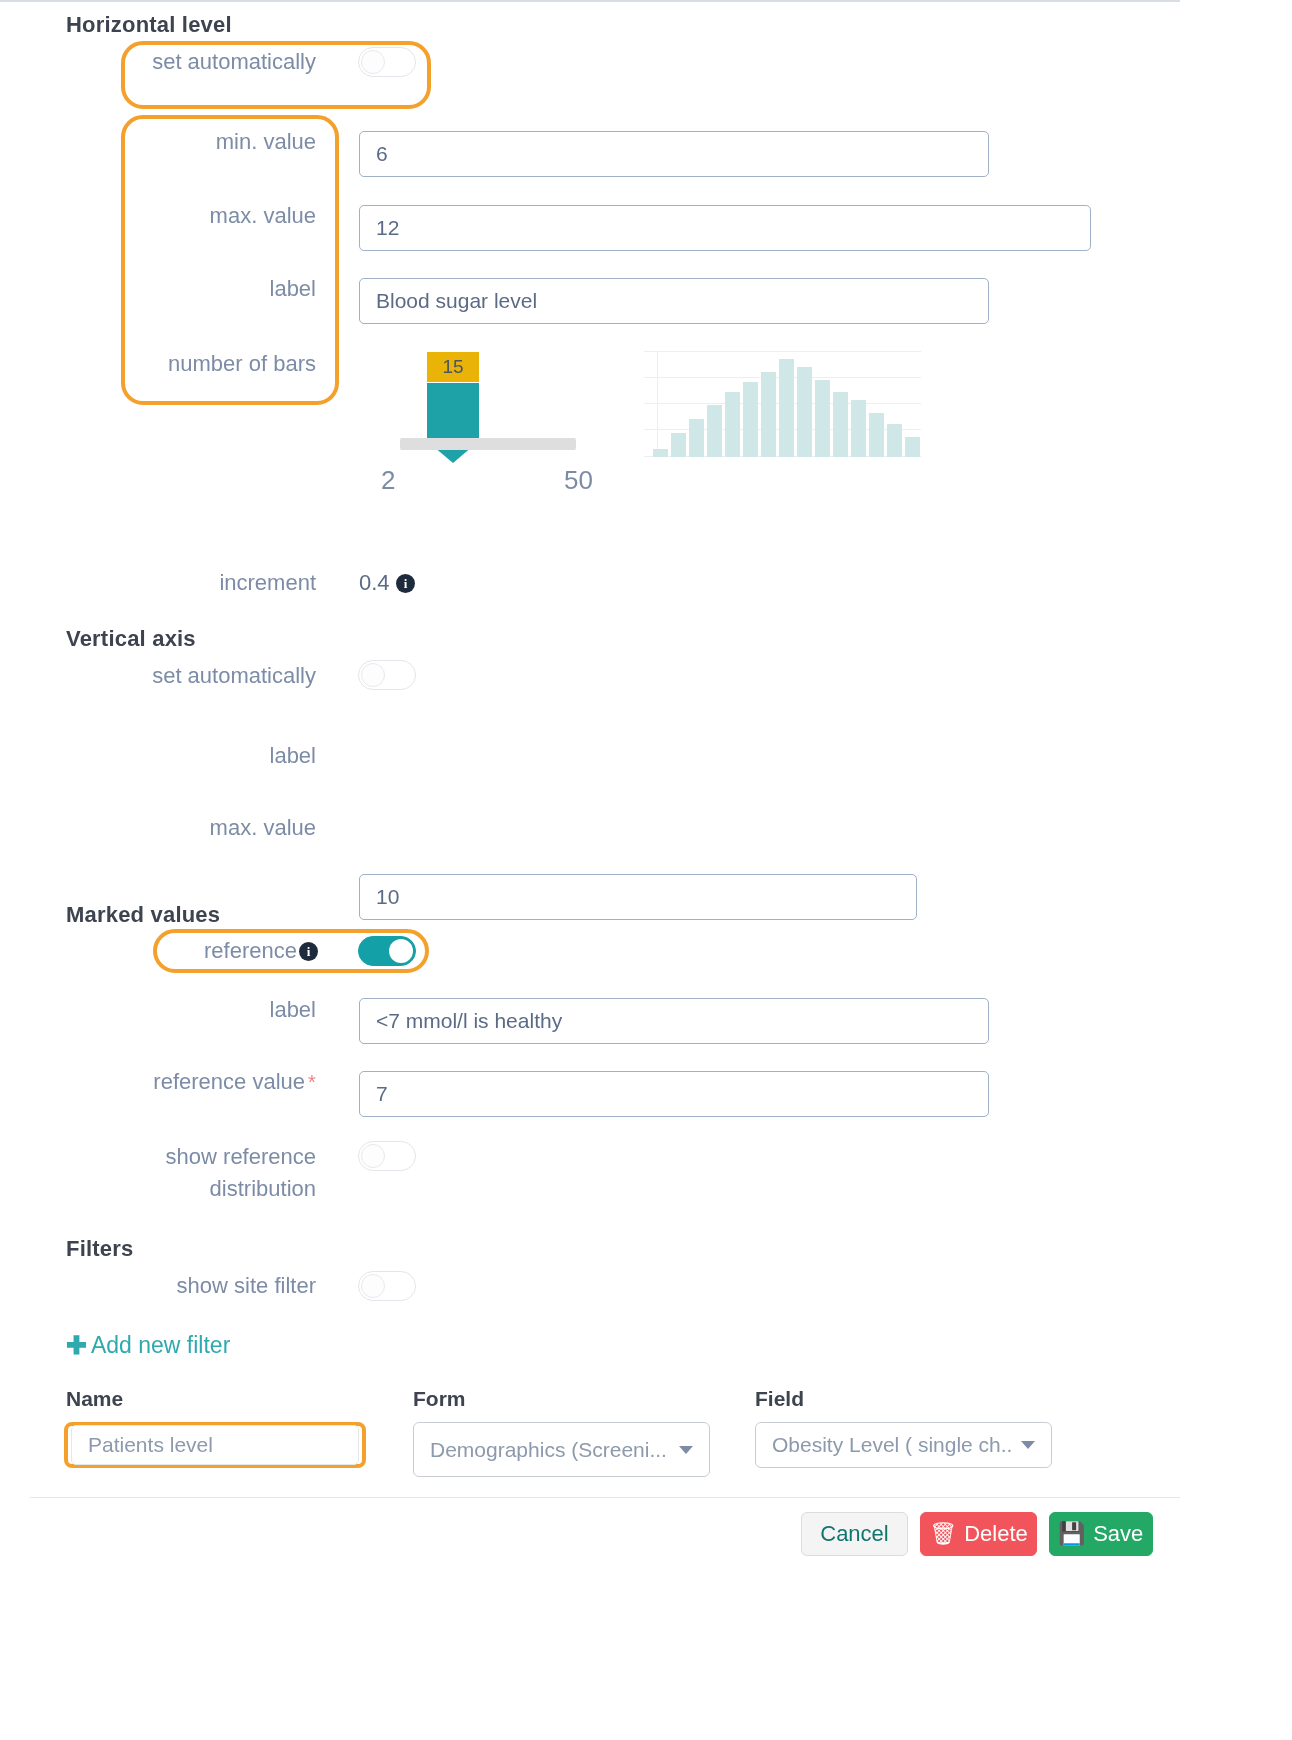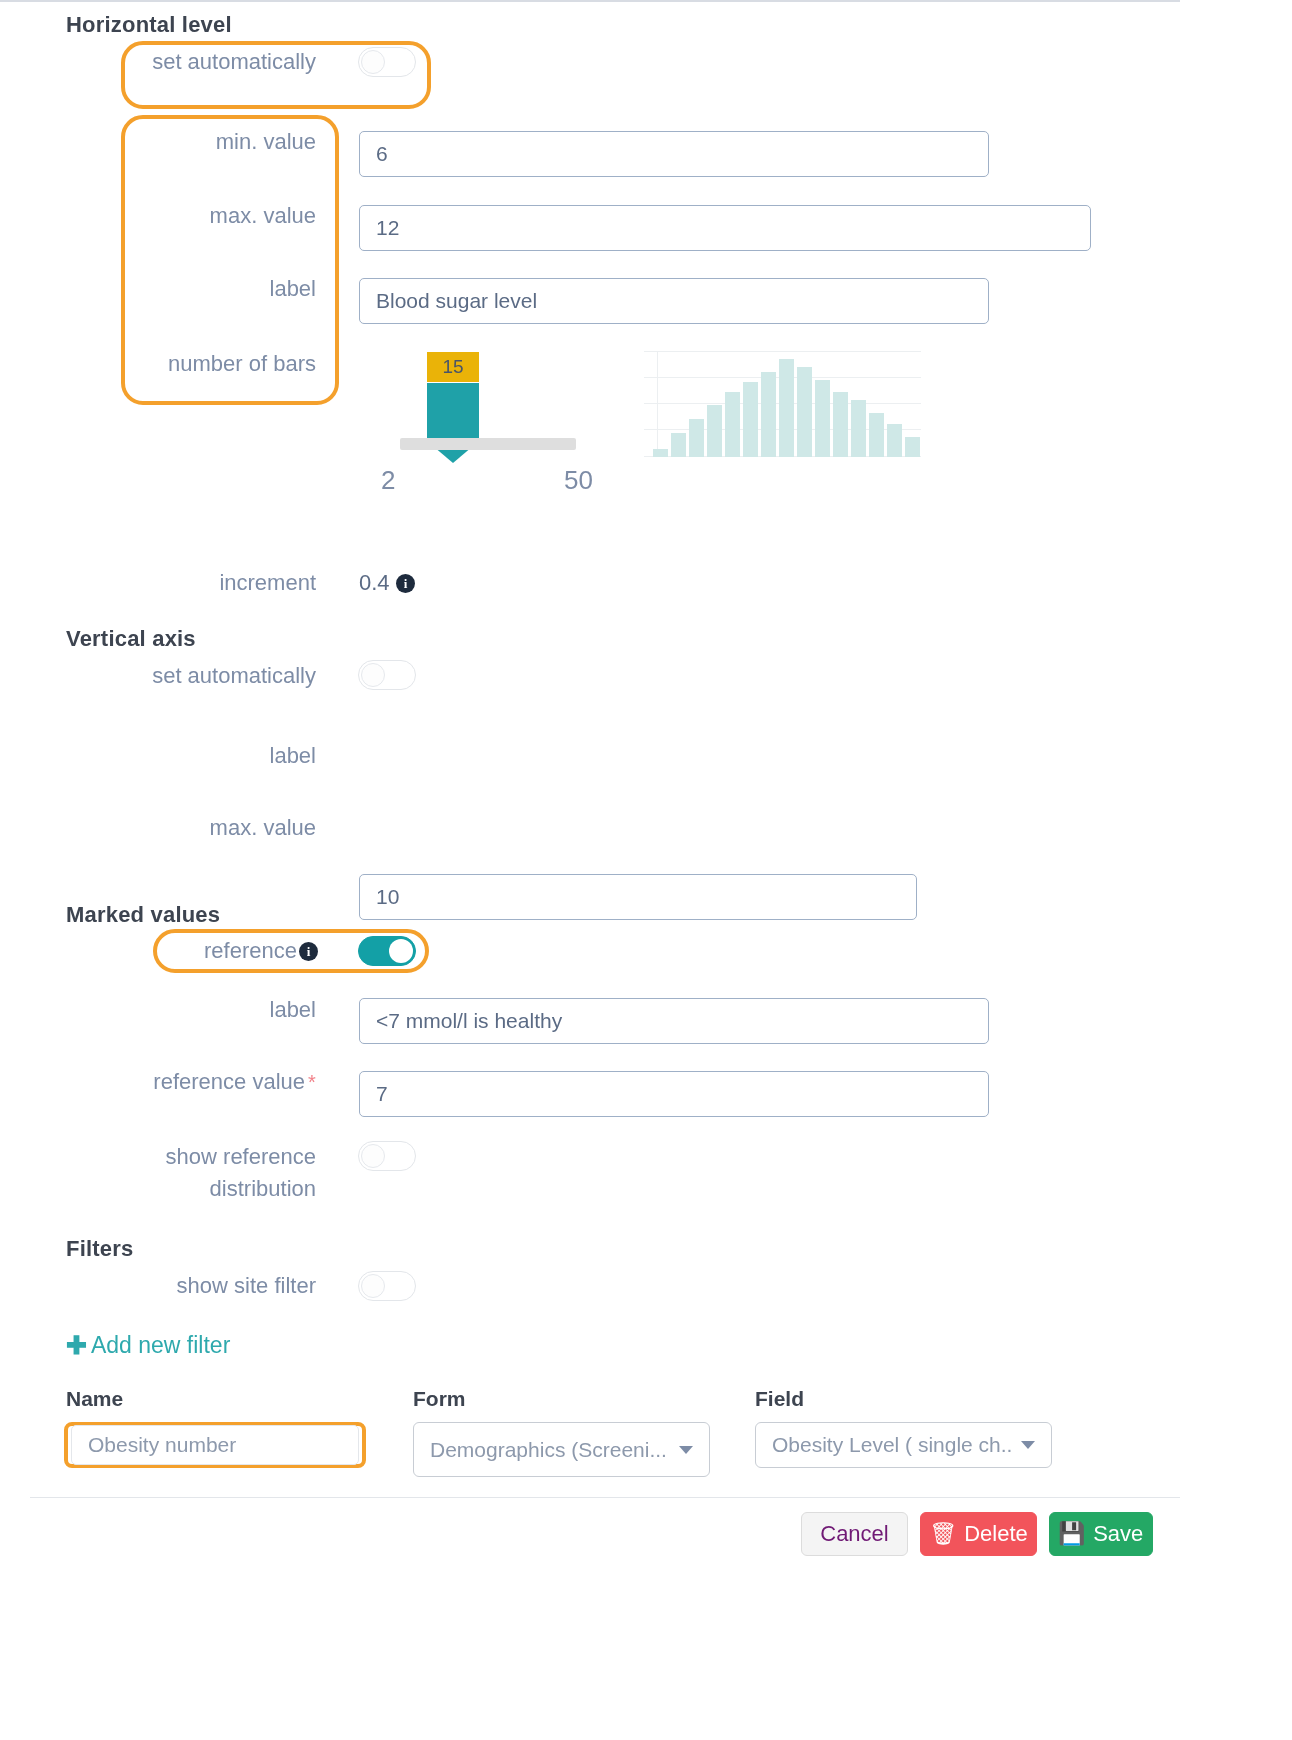--- a/index.html
+++ b/index.html
@@ -176,21 +176,21 @@
   .footer-rule{position:absolute;left:30px;top:1497px;width:1150px;height:1px;background:#e3e6ea;}
   .btn{
     position:absolute;
     box-sizing:border-box;
     border-radius:6px;
     font-size:22px;
     display:flex;align-items:center;justify-content:center;
     gap:7px;
     font-family:"Liberation Sans", sans-serif;
   }
-  .btn-cancel{background:#f4f4f4;border:1px solid #dcdcdc;color:#701a75;}
+  .btn-cancel{background:#f4f4f4;border:1px solid #dcdcdc;color:#0f766e;}
   .btn-delete{background:#f2545b;border:1px solid #f2545b;color:#ffffff;}
   .btn-save{background:#24a865;border:1px solid #24a865;color:#ffffff;}
   .req-star{color:#f2828a;font-size:20px;}
 </style>
 </head>
 <body>
 
 <div class="page">
 
   <div class="top-rule"></div>
@@ -286,21 +286,21 @@
   <div class="add-link" style="left:66px;top:1331px;">
     <span class="plus">✚</span>
     <span>Add new filter</span>
   </div>
 
   <div class="col-head" style="left:66px;top:1387px;">Name</div>
   <div class="col-head" style="left:413px;top:1387px;">Form</div>
   <div class="col-head" style="left:755px;top:1387px;">Field</div>
 
   <div class="hl sharp" style="left:64px;top:1422px;width:302px;height:46px;"></div>
-  <div class="txt-input" style="left:71px;top:1425px;width:288px;height:40px;border:1px solid #e4e7eb;color:#8d99ac;">Obesity number</div>
+  <div class="txt-input" style="left:71px;top:1425px;width:288px;height:40px;border:1px solid #e4e7eb;color:#8d99ac;">Patients level</div>
 
   <div class="select" style="left:413px;top:1422px;width:297px;height:55px;">
     <span class="sel-text">Demographics (Screeni...</span>
     <span class="caret"></span>
   </div>
 
   <div class="select" style="left:755px;top:1422px;width:297px;height:46px;">
     <span class="sel-text">Obesity Level ( single ch...</span>
     <span class="caret"></span>
   </div>

